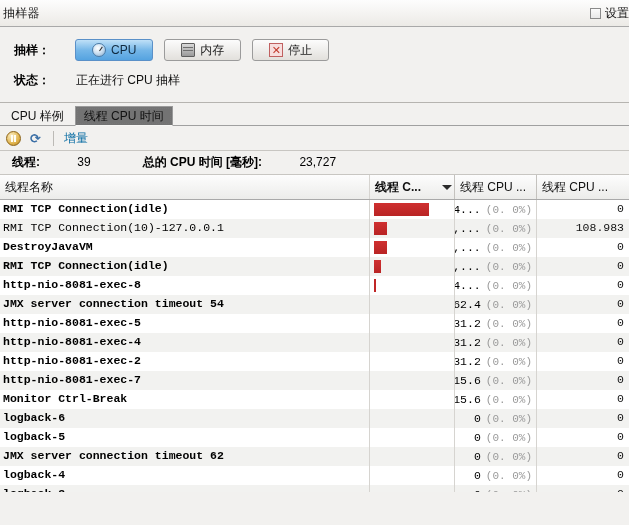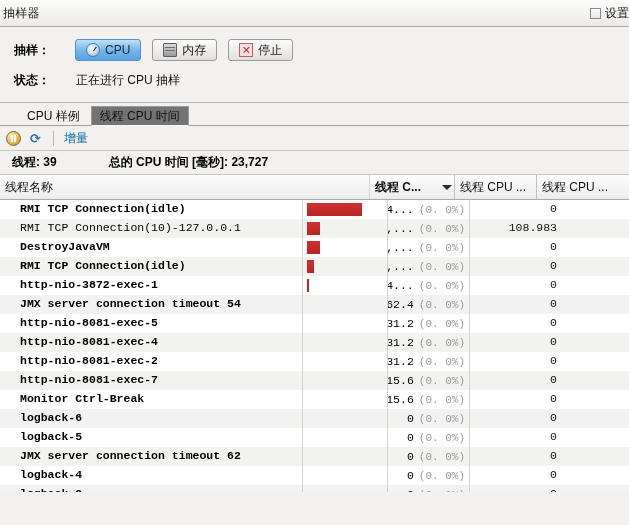--- a/index.html
+++ b/index.html
@@ -37,21 +37,21 @@
     padding:8px 0 0 0;
   }
   .row{display:flex;align-items:center;height:30px;}
   .row .lbl{
     width:75px;padding-left:14px;box-sizing:border-box;
     font-weight:bold;font-size:12px;color:#000;
   }
   .btn{
     height:22px;box-sizing:border-box;
     display:inline-flex;align-items:center;gap:5px;
-    padding:0 10px;margin-right:11px;
+    padding:0 16px;margin-right:11px;
     border:1px solid #9b9b9b;border-radius:3px;
     background:linear-gradient(#fcfcfc,#e2e0dc);
     font-size:12px;color:#1b1b1b;cursor:default;
   }
   .btn.active{
     border:1px solid #5a90c8;
     background:linear-gradient(#bfe0f7,#74b6e8 52%,#55a3e0);
     color:#102a40;
   }
   .ico{width:14px;height:14px;display:inline-block;position:relative;flex:0 0 14px;}
@@ -75,21 +75,21 @@
   .ico-stop{
     background:#f7dede;border:1px solid #c06060;box-sizing:border-box;
     color:#c0392b;font-size:11px;line-height:12px;text-align:center;font-weight:bold;
   }
   .status-text{font-size:12px;color:#111;padding-left:1px;}
 
   
   .tabstrip{
     position:relative;height:23px;box-sizing:border-box;
     background:#f2f1ef;
-    display:flex;align-items:flex-end;padding-left:18px;
+    display:flex;align-items:flex-end;padding-left:2px;
     border-bottom:1px solid #a0a0a0;
   }
   .tab{
     height:19px;line-height:19px;box-sizing:border-box;
     padding:0 8px;margin-right:2px;font-size:12px;color:#111;
     border:1px solid transparent;border-bottom:none;cursor:default;
   }
   .tab.sel{
     background:#737373;
     border:1px solid #9a9a9a;border-bottom:1px solid #f7f7f5;
@@ -120,21 +120,21 @@
 
   
   .summary{
     height:24px;box-sizing:border-box;background:#f2f1ef;
     display:flex;align-items:center;padding-left:12px;
     border-bottom:1px solid #c8c6c2;
   }
   .summary b{font-weight:bold;}
   .sum-threads{font-size:12px;margin-right:52px;}
   .sum-total{font-size:12px;}
-  .sum-val{font-weight:bold;}
+  .sum-val{font-weight:normal;margin-left:34px;}
 
   
   .table{position:relative;background:#fff;height:317px;overflow:hidden;}
   .thead{
     display:flex;height:25px;box-sizing:border-box;
     background:linear-gradient(#fdfdfd,#ececea);
     border-bottom:1px solid #a9a9a9;
   }
   .th{
     box-sizing:border-box;display:flex;align-items:center;
@@ -151,21 +151,21 @@
     border-top:5px solid #2b2b2b;display:inline-block;margin-left:2px;
   }
   .tbody{position:relative;}
   .tr{display:flex;height:19px;box-sizing:border-box;background:#fff;}
   .tr.odd{background:#f2f2f0;}
   .td{
     box-sizing:border-box;height:19px;line-height:18px;
     font-size:12px;overflow:hidden;white-space:nowrap;
   }
   .td.c0{
-    width:303px;padding-left:20px;
+    width:370px;padding-left:3px;
     font-family:"Liberation Mono","DejaVu Sans Mono",monospace;
     font-weight:bold;font-size:11.5px;color:#000;
     border-right:1px solid #d6d4d0;
   }
   .td.c0.plain{font-weight:normal;}
   .td.c1{
     width:85px;position:relative;padding:0;
     border-right:1px solid #d6d4d0;
   }
   .bar{
@@ -290,21 +290,21 @@
           <div class="td c1">
             <div class="bar" style="width: 7px;"></div>
           </div>
           <div class="td c2">
             <span>1,...</span>
             <span class="pct">(0. 0%)</span>
           </div>
           <div class="td c3">0</div>
         </div>
         <div class="tr">
-          <div class="td c0">http-nio-3872-exec-1</div>
+          <div class="td c0">http-nio-8081-exec-8</div>
           <div class="td c1">
             <div class="bar" style="width: 2px; background: rgb(192, 38, 38);"></div>
           </div>
           <div class="td c2">
             <span>34...</span>
             <span class="pct">(0. 0%)</span>
           </div>
           <div class="td c3">0</div>
         </div>
         <div class="tr odd">

